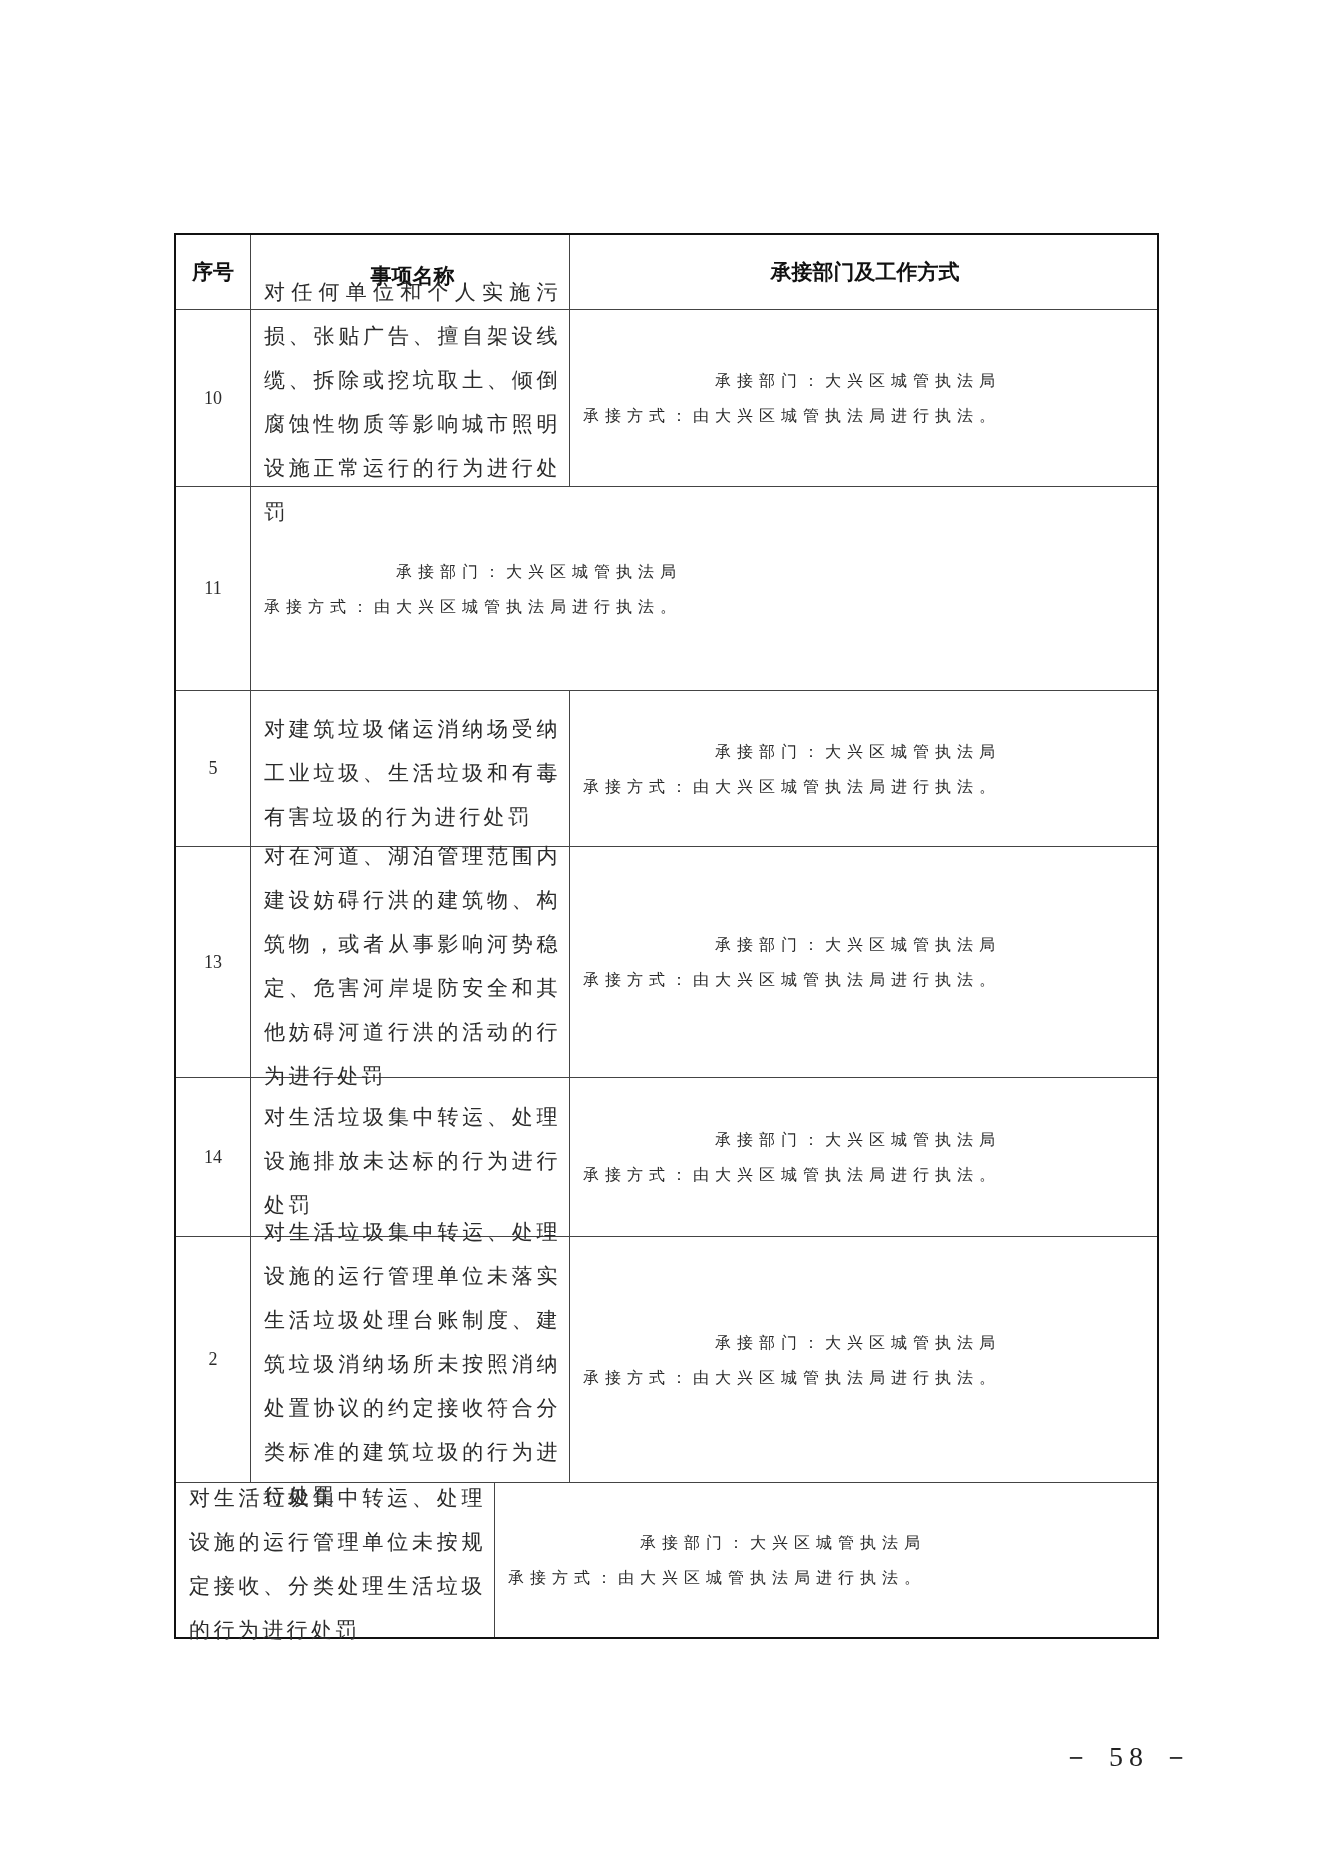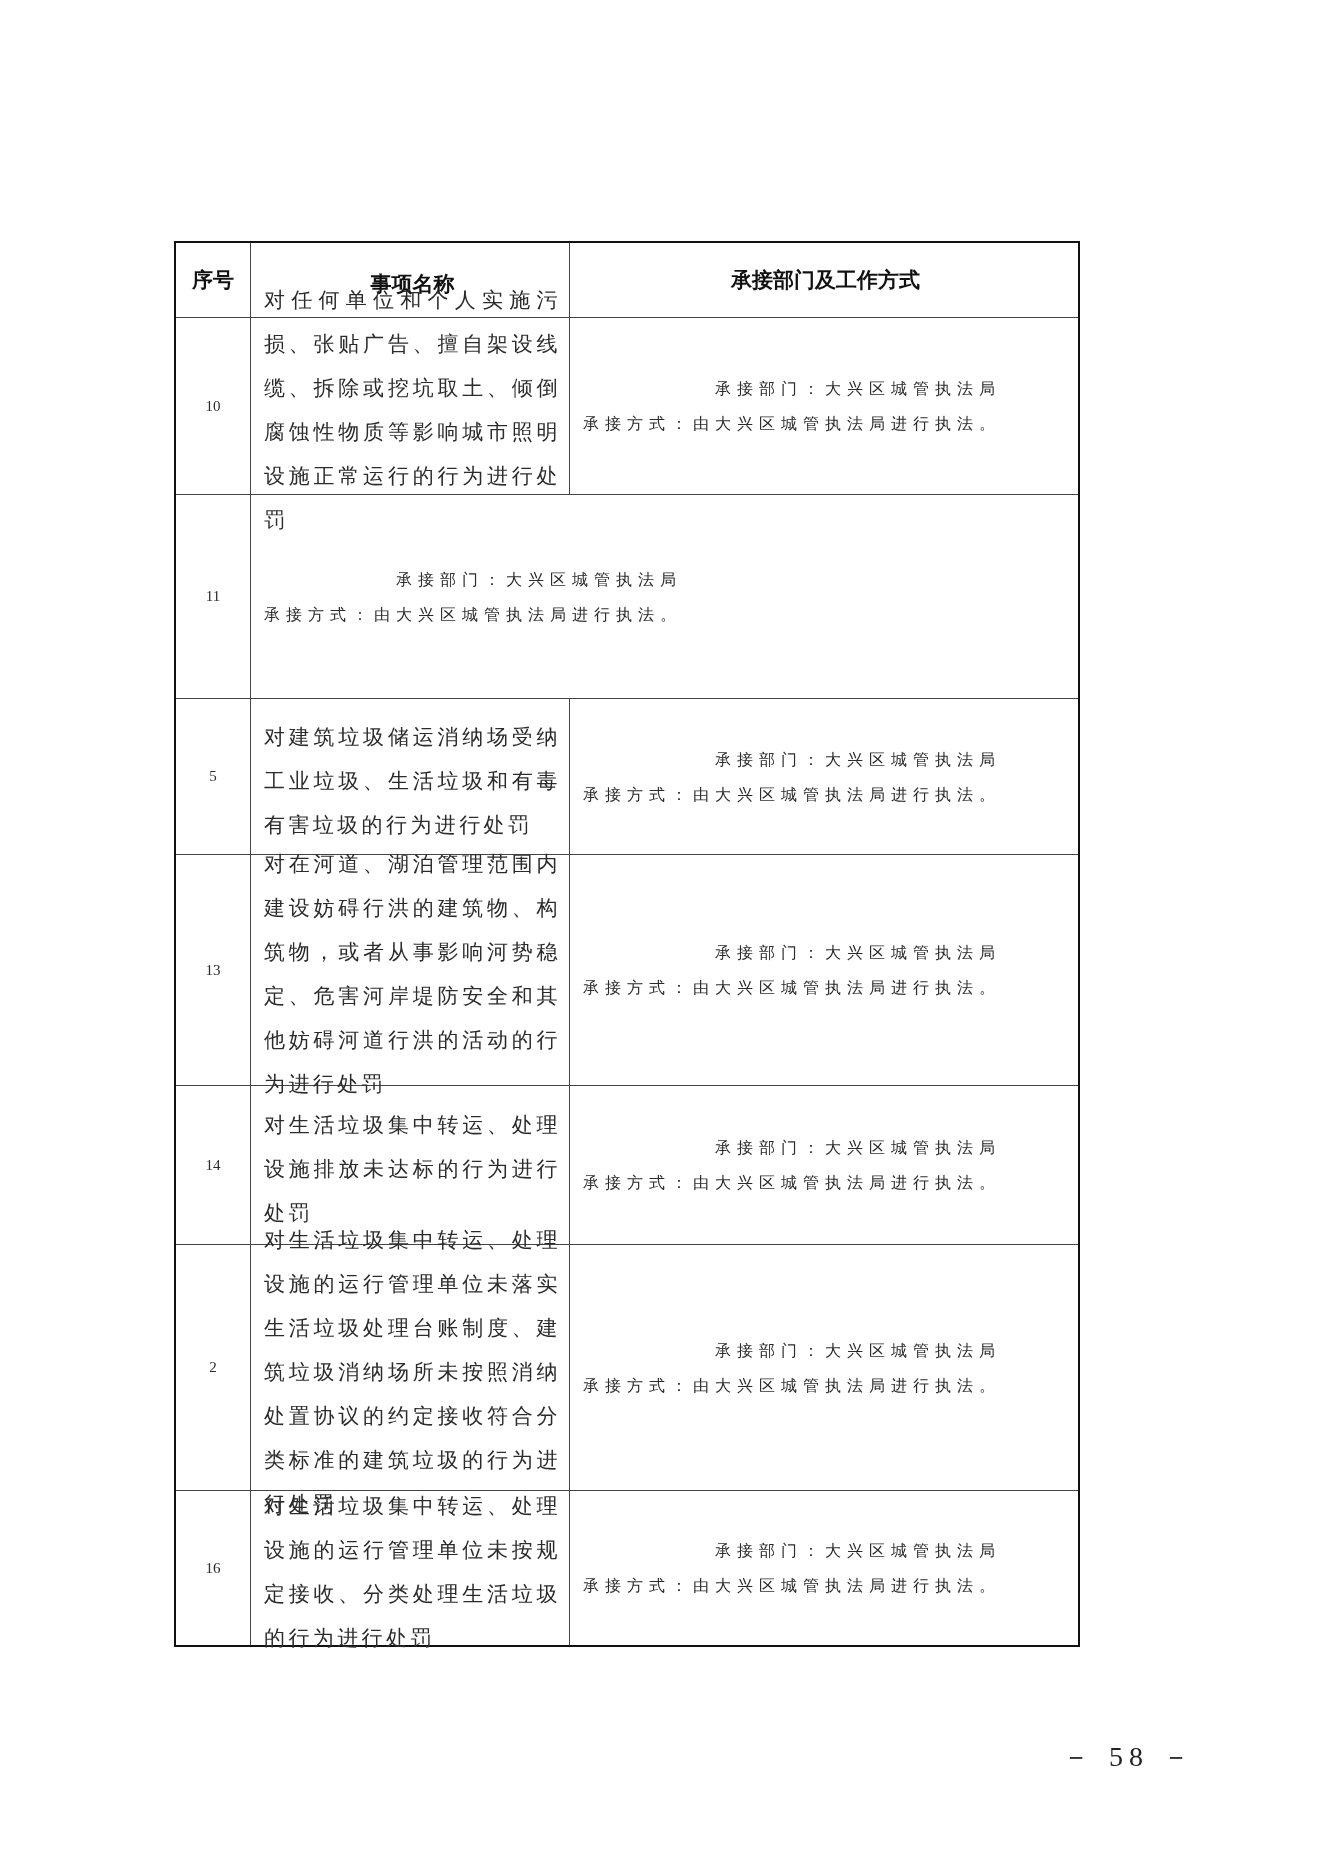--- a/index.html
+++ b/index.html
@@ -2,27 +2,27 @@
 <html><head>
 <meta charset="utf-8">
 <style>
   html, body { margin: 0; padding: 0; background: #ffffff; }
   body {
     width: 1323px; height: 1871px; position: relative; overflow: hidden;
     font-family: "DejaVu Serif", "Liberation Serif", serif;
     color: #2b2b2b;
   }
   .table {
-    position: absolute; left: 174px; top: 241px; width: 906px;
+    position: absolute; left: 174px; top: 233px; width: 985px;
     border: 2px solid #111; box-sizing: border-box;
   }
   .row { display: flex; border-top: 1.5px solid #444; box-sizing: border-box; }
   .row:first-child { border-top: none; }
   .cell { box-sizing: border-box; display: flex; align-items: center; }
-  .c-no { width: 75px; justify-content: center; border-right: 1.5px solid #444; font-size: 15px; font-family: "Liberation Serif", serif; }
+  .c-no { width: 75px; justify-content: center; border-right: 1.5px solid #444; font-size: 18px; font-family: "Liberation Serif", serif; }
   .c-name { width: 319px; border-right: 1.5px solid #444; padding: 8px 8px 0 13px; }
   .c-dept { flex: 1; padding: 0 10px 0 13px; text-align: right; }
   .hdr .cell { font-weight: bold; font-size: 21px; justify-content: center; color: #111; font-family: "DejaVu Sans", sans-serif; }
   .name-text { font-size: 21px; line-height: 44px; letter-spacing: 3.4px; text-align: justify; width: 100%; }
   .dept-text { font-size: 16px; line-height: 35px; letter-spacing: 6px; }
   .dept-line { display: block; white-space: nowrap; }
   .page-no {
     position: absolute; left: 1062px; top: 1738px; font-size: 28px;
     font-family: "Liberation Serif", serif; color: #222; letter-spacing: 6px;
   }
@@ -106,21 +106,20 @@
       </div>
     <div class="cell c-dept">
         <div class="dept-text">
       <span class="dept-line">承接部门：大兴区城管执法局</span>
       <span class="dept-line">承接方式：由大兴区城管执法局进行执法。</span>
     </div>
       </div>
   </div>
 
   <div class="row" style="height:155px">
-    <div class="cell c-no">16</div>
     <div class="cell c-name">
         <div class="name-text">对生活垃圾集中转运、处理设施的运行管理单位未按规定接收、分类处理生活垃圾的行为进行处罚</div>
       </div>
     <div class="cell c-dept">
         <div class="dept-text">
       <span class="dept-line">承接部门：大兴区城管执法局</span>
       <span class="dept-line">承接方式：由大兴区城管执法局进行执法。</span>
     </div>
       </div>
   </div>

